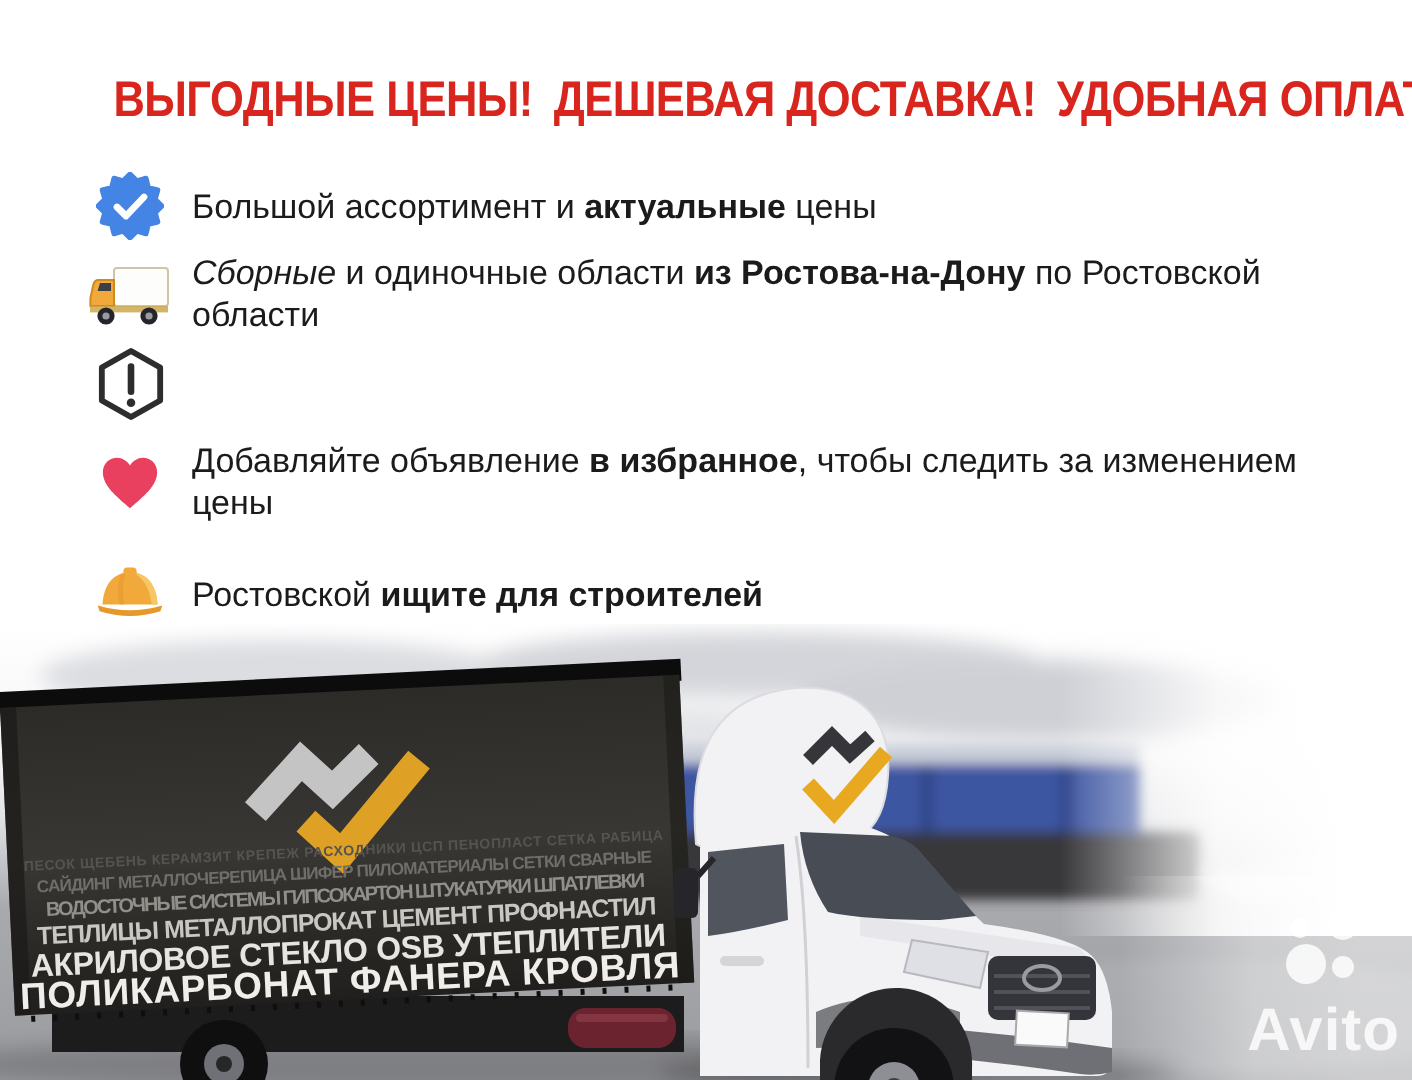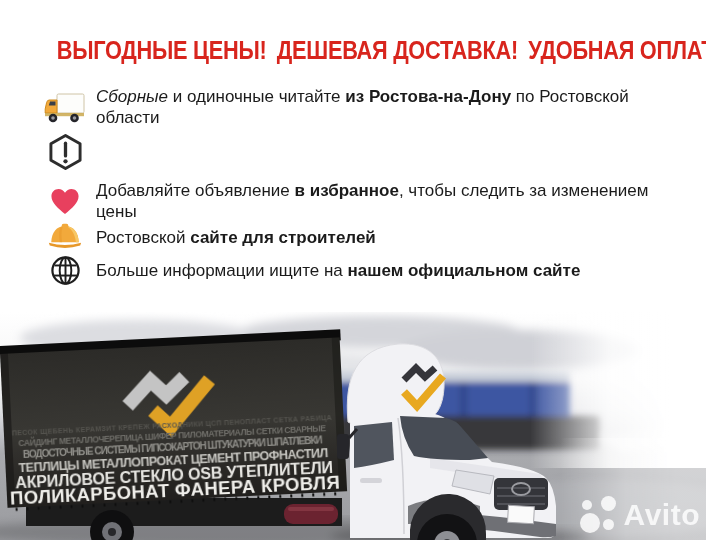--- a/index.html
+++ b/index.html
@@ -7,66 +7,75 @@
         font-family:"Liberation Sans",sans-serif;color:#1b1b1b;}
   
   .headline{margin:36px 0 0 0;text-align:center;white-space:nowrap;}
   .headline-inner{display:inline-block;transform:scaleX(.87);transform-origin:50% 50%;
         font-weight:700;font-size:25px;letter-spacing:-.3px;color:#d8251d;}
   .headline-inner .ph{margin:0 6px;}
   
   .bullets{margin:21px 0 0 44px;}
   .brow{display:flex;align-items:center;}
   .r1{margin-bottom:6px}.r2{margin-bottom:4px}.r3{margin-bottom:8px}
-  .r4{margin-bottom:0}.r5{margin-bottom:2px}.r6{margin-bottom:0}
+  .r4{margin-bottom:20px}.r5{margin-bottom:2px}.r6{margin-bottom:0}
   .bicon{width:42px;min-width:42px;display:flex;justify-content:center;align-items:center;margin-right:10px;}
   .btext{font-size:17px;line-height:21px;max-width:578px;}
   .btext b{font-weight:700}
   .btext i{font-style:italic}
   
   .photo{position:absolute;left:0;top:312px;width:706px;height:228px;}
   .photo svg{display:block}
   
   .watermark{position:absolute;right:6px;bottom:7px;display:flex;align-items:center;gap:7px;
-        color:rgba(255,255,255,.82);font-size:30px;font-weight:700;letter-spacing:.5px;}
+        color:rgba(255,255,255,.82);font-size:30px;font-weight:700;letter-spacing:.5px;flex-direction:column;}
   .av-logo{position:relative;width:37px;height:37px;}
   .av-logo span{position:absolute;border-radius:50%;background:rgba(255,255,255,.82);}
   .av-d1{width:10px;height:10px;left:2px;top:4px;}
   .av-d2{width:15px;height:15px;right:1px;top:0;}
   .av-d3{width:20px;height:20px;left:0;bottom:0;}
   .av-d4{width:11px;height:11px;right:3px;bottom:3px;}
 </style>
 </head>
 <body>
 
 <div class="page">
 
   <div class="headline">
     <div class="headline-inner">
       <span class="ph">ВЫГОДНЫЕ ЦЕНЫ!</span><span class="ph">ДЕШЕВАЯ ДОСТАВКА!</span><span class="ph">УДОБНАЯ ОПЛАТА!</span>
     </div>
   </div>
 
   <div class="bullets">
 
+    <div class="brow r1">
+      <span class="bicon">
+        <svg width="34" height="34" viewBox="0 0 34 34">
+          <polygon points="33,17 29.6,20.4 30.9,25 26.2,26.2 25,30.9 20.4,29.6 17,33 13.6,29.6 9,30.9 7.8,26.2 3.1,25 4.4,20.4 1,17 4.4,13.6 3.1,9 7.8,7.8 9,3.1 13.6,4.4 17,1 20.4,4.4 25,3.1 26.2,7.8 30.9,9 29.6,13.6" fill="#4484e4" stroke="#4484e4" stroke-width="2.5" stroke-linejoin="round"></polygon>
+          <path d="M10.5,17.5 L15,22 L24,12.5" fill="none" stroke="#ffffff" stroke-width="3.4" stroke-linecap="round" stroke-linejoin="round"></path>
+        </svg>
+      </span>
+      <span class="btext"><span>Большой ассортимент и </span><b>актуальные</b><span> цены</span></span>
+    </div>
 
     <div class="brow r2">
       <span class="bicon">
         <svg width="42" height="31" viewBox="0 0 42 31">
           <rect x="13" y="2" width="27" height="19" rx="1.5" fill="#fdfdfb" stroke="#cfc4a6" stroke-width="1"></rect>
           <path d="M13,8 L5.2,8 Q3.2,8 2.6,10.6 L1.2,17 L1.2,21 L13,21 Z" fill="#f2a93b" stroke="#cd8a1e" stroke-width="1"></path>
           <path d="M11.5,9.5 L6,9.5 L4.8,13.5 L11.5,13.5 Z" fill="#3a3f48"></path>
           <rect x="1" y="21" width="39" height="3.2" fill="#caa84e" opacity=".85"></rect>
           <circle cx="9" cy="26" r="4.3" fill="#24242a"></circle>
             <circle cx="9" cy="26" r="1.8" fill="#9a9aa0"></circle>
           <circle cx="30.5" cy="26" r="4.3" fill="#24242a"></circle>
             <circle cx="30.5" cy="26" r="1.8" fill="#9a9aa0"></circle>
         </svg>
       </span>
-      <span class="btext"><i>Сборные</i><span> и одиночные читайте </span><b>из Ростова-на-Дону</b><span> по Ростовской области</span></span>
+      <span class="btext"><i>Сборные</i><span> и одиночные области </span><b>из Ростова-на-Дону</b><span> по Ростовской области</span></span>
     </div>
 
     <div class="brow r3">
       <span class="bicon">
         <svg width="35" height="40" viewBox="0 0 36 40">
           <polygon points="18,3 33,11.5 33,28.5 18,37 3,28.5 3,11.5" fill="none" stroke="#2d2d2d" stroke-width="3" stroke-linejoin="round"></polygon>
           <line x1="18" y1="11" x2="18" y2="24" stroke="#2d2d2d" stroke-width="3.4" stroke-linecap="round"></line>
           <circle cx="18" cy="29.6" r="2.2" fill="#2d2d2d"></circle>
         </svg>
       </span>
@@ -84,21 +93,21 @@
     <div class="brow r5">
       <span class="bicon">
         <svg width="38" height="31" viewBox="0 0 40 32">
           <path d="M20,4 C11,4 6,11 5.5,21 L34.5,21 C34,11 29,4 20,4 Z" fill="#f2a93b"></path>
           <path d="M20,4 C26,5 30.5,12 31.5,21 L34.5,21 C34,11 29,4 20,4 Z" fill="#f7c765"></path>
           <rect x="16.5" y="1.5" width="7" height="5" rx="2" fill="#f2a93b"></rect>
           <path d="M3,21.5 Q20,26.5 37,21.5 L36,24.5 Q20,29.5 4,24.5 Z" fill="#e7982a"></path>
           <path d="M15,5.5 C13.5,10 13.5,15.5 14.5,21 L17,21 C16,15.5 16,9.5 17.5,5 Z" fill="#e7982a" opacity=".55"></path>
         </svg>
       </span>
-      <span class="btext"><span>Ростовской </span><b>сайте для строителей</b></span>
+      <span class="btext"><span>Ростовской </span><b>ищите для строителей</b></span>
     </div>
 
     <div class="brow r6">
       <span class="bicon">
         <svg width="31" height="31" viewBox="0 0 32 32">
           <circle cx="16" cy="16" r="13.5" fill="none" stroke="#1e1e1e" stroke-width="2.3"></circle>
           <ellipse cx="16" cy="16" rx="6" ry="13.5" fill="none" stroke="#1e1e1e" stroke-width="2"></ellipse>
           <line x1="16" y1="2.5" x2="16" y2="29.5" stroke="#1e1e1e" stroke-width="2"></line>
           <line x1="4.6" y1="10.8" x2="27.4" y2="10.8" stroke="#1e1e1e" stroke-width="2"></line>
           <line x1="4.2" y1="21.2" x2="27.8" y2="21.2" stroke="#1e1e1e" stroke-width="2"></line>

